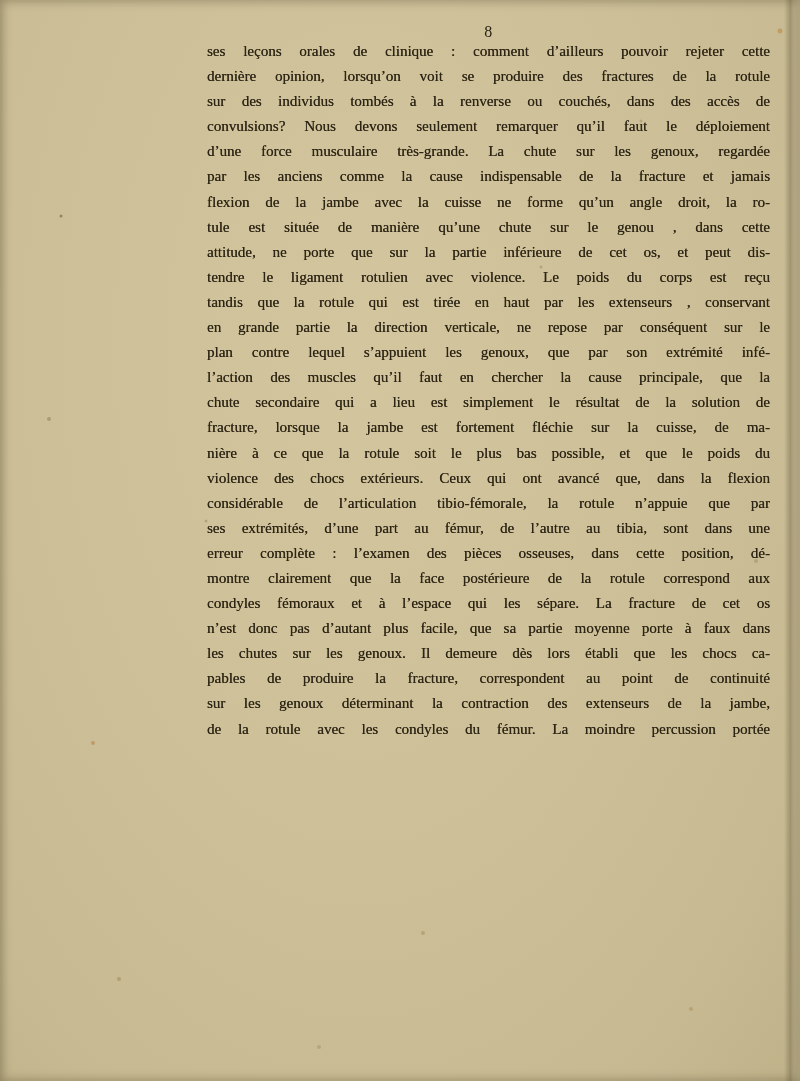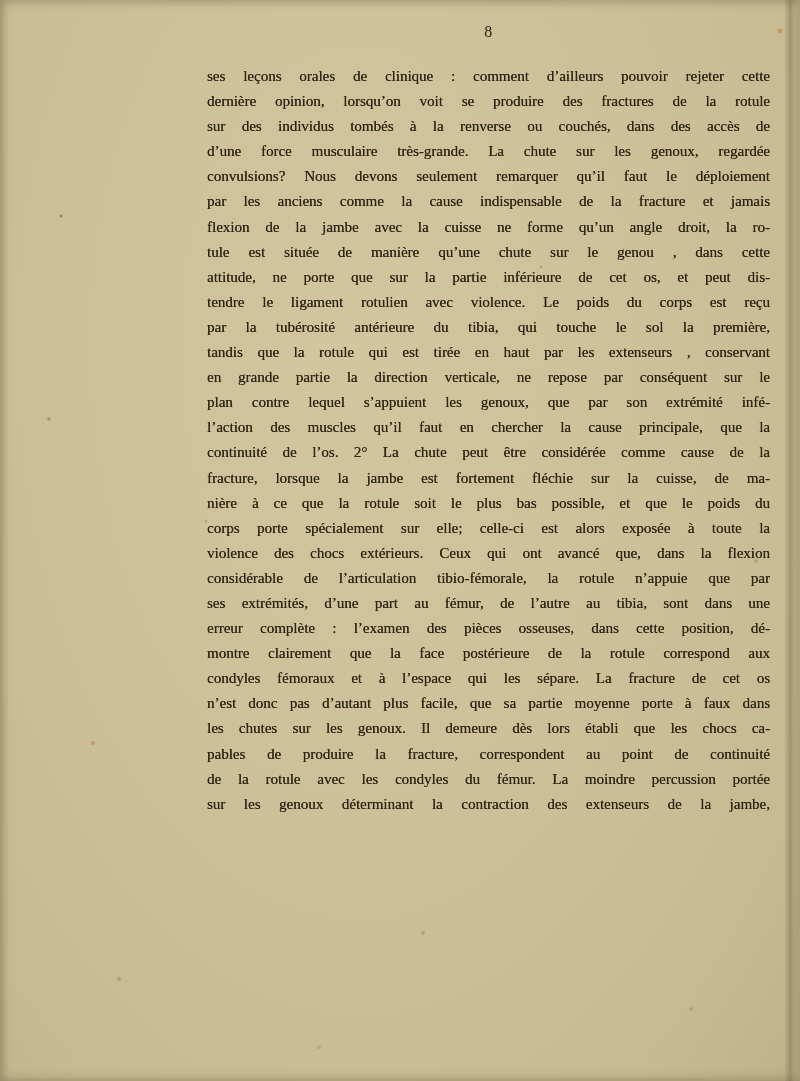--- a/index.html
+++ b/index.html
@@ -66,21 +66,21 @@
     top: 23px;
     text-align: center;
     font-size: 16px;
     color: #2c2414;
     letter-spacing: 0.5px;
   }
   
   .textblock {
     position: absolute;
     left: 207px;
-    top: 64px;
+    top: 39px;
     width: 563px;
     color: #2c2414;
     font-size: 15px;
   }
   .textblock .line {
     line-height: 25.1px;
     height: 25.1px;
     text-align: justify;
     text-align-last: justify;
     overflow: hidden;
@@ -91,42 +91,40 @@
 </head>
 <body>
 
 <div class="page">
   <div class="speckles"></div>
   <div class="folio">8</div>
   <div class="textblock">
       <div class="line">ses leçons orales de clinique : comment d’ailleurs pouvoir rejeter cette</div>
       <div class="line">dernière opinion, lorsqu’on voit se produire des fractures de la rotule</div>
       <div class="line">sur des individus tombés à la renverse ou couchés, dans des accès de</div>
+      <div class="line">convulsions? Nous devons seulement remarquer qu’il faut le déploiement</div>
       <div class="line">d’une force musculaire très-grande. La chute sur les genoux, regardée</div>
-      <div class="line">convulsions? Nous devons seulement remarquer qu’il faut le déploiement</div>
       <div class="line">par les anciens comme la cause indispensable de la fracture et jamais</div>
       <div class="line">flexion de la jambe avec la cuisse ne forme qu’un angle droit, la ro-</div>
       <div class="line">tule est située de manière qu’une chute sur le genou , dans cette</div>
       <div class="line">attitude, ne porte que sur la partie inférieure de cet os, et peut dis-</div>
       <div class="line">tendre le ligament rotulien avec violence. Le poids du corps est reçu</div>
-      <div class="line">par la tubérosité antérieure du tibia, qui touche le sol la première,</div>
       <div class="line">tandis que la rotule qui est tirée en haut par les extenseurs , conservant</div>
       <div class="line">en grande partie la direction verticale, ne repose par conséquent sur le</div>
       <div class="line">plan contre lequel s’appuient les genoux, que par son extrémité infé-</div>
       <div class="line">l’action des muscles qu’il faut en chercher la cause principale, que la</div>
-      <div class="line">continuité de l’os. 2° La chute peut être considérée comme cause de la</div>
+      <div class="line">chute secondaire qui a lieu est simplement le résultat de la solution de</div>
       <div class="line">fracture, lorsque la jambe est fortement fléchie sur la cuisse, de ma-</div>
       <div class="line">nière à ce que la rotule soit le plus bas possible, et que le poids du</div>
-      <div class="line">corps porte spécialement sur elle; celle-ci est alors exposée à toute la</div>
       <div class="line">violence des chocs extérieurs. Ceux qui ont avancé que, dans la flexion</div>
       <div class="line">considérable de l’articulation tibio-fémorale, la rotule n’appuie que par</div>
       <div class="line">ses extrémités, d’une part au fémur, de l’autre au tibia, sont dans une</div>
       <div class="line">erreur complète : l’examen des pièces osseuses, dans cette position, dé-</div>
       <div class="line">montre clairement que la face postérieure de la rotule correspond aux</div>
       <div class="line">condyles fémoraux et à l’espace qui les sépare. La fracture de cet os</div>
       <div class="line">n’est donc pas d’autant plus facile, que sa partie moyenne porte à faux dans</div>
       <div class="line">les chutes sur les genoux. Il demeure dès lors établi que les chocs ca-</div>
       <div class="line">pables de produire la fracture, correspondent au point de continuité</div>
+      <div class="line">sur les genoux déterminant la contraction des extenseurs de la jambe,</div>
       <div class="line">de la rotule avec les condyles du fémur. La moindre percussion portée</div>
-      <div class="line">sur les genoux déterminant la contraction des extenseurs de la jambe,</div>
     </div>
   <div class="right-edge"></div>
 </div>
 
 </body></html>

